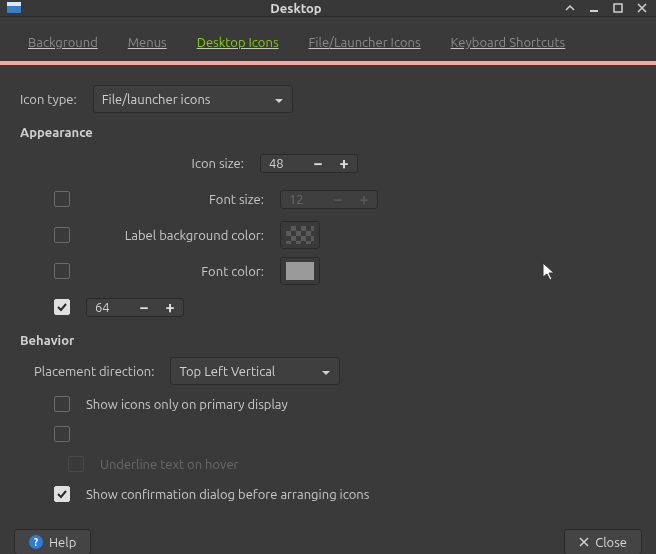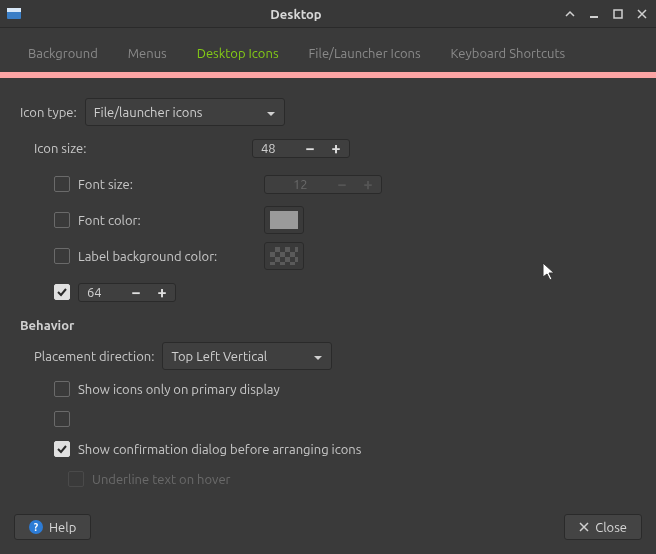--- a/index.html
+++ b/index.html
@@ -53,21 +53,22 @@
     display: flex;
     align-items: center;
     justify-content: center;
     color: #d0d0d0;
     cursor: pointer;
   }
   .tabs {
     display: flex;
     padding: 10px 14px 0 14px;
     gap: 2px;
-    border-bottom: 6px solid #fca5a5;
+    border-bottom: 4px solid #fca5a5;
+    text-decoration: underline;
   }
   .tab {
     padding: 8px 14px 10px 14px;
     color: #8a8a8a;
     cursor: pointer;
     border-bottom: 2px solid transparent;
     font-size: 13px;
   }
   .tab.active {
     color: #84cc16;
@@ -76,21 +77,22 @@
     position: relative;
   }
   .content {
     flex: 1;
     padding: 16px 20px 10px 20px;
   }
   .row {
     display: flex;
     align-items: center;
     min-height: 36px;
-    gap: 8px;
+    gap: 16px;
+    text-align: right;
   }
   .label {
     color: #c8c8c8;
     font-size: 13px;
   }
   .label.disabled {
     color: #6a6a6a;
   }
   .section-title {
     font-weight: bold;
@@ -145,21 +147,20 @@
   }
   .spinner .value {
     width: 44px;
     display: flex;
     align-items: center;
     padding-left: 8px;
     color: #d0d0d0;
   }
   .spinner .value.disabled {
     color: #6a6a6a;
-    margin-left: 20px;
   }
   .spinner .btn {
     width: 26px;
     display: flex;
     align-items: center;
     justify-content: center;
     color: #e0e0e0;
     cursor: pointer;
     font-weight: bold;
     font-size: 16px;
@@ -282,20 +283,21 @@
     <div class="row">
       <span class="label">Icon type:</span>
       <div class="select" style="min-width:200px">
         <span>File/launcher icons</span>
         <span class="caret"><svg width="10" height="6" viewBox="0 0 10 6">
               <path d="M1 1 L5 5 L9 1" fill="#d0d0d0"></path>
             </svg></span>
       </div>
     </div>
 
+    <div class="section-title">Appearance</div>
 
     <div class="row indent-1">
       <span class="label col-fixed">Icon size:</span>
       <div class="spinner">
         <span class="value">48</span>
         <span class="btn">−</span>
         <span class="btn">+</span>
       </div>
     </div>
 
@@ -304,31 +306,31 @@
       <span class="label" style="width:178px">Font size:</span>
       <div class="spinner">
         <span class="value disabled">12</span>
         <span class="btn disabled">−</span>
         <span class="btn disabled">+</span>
       </div>
     </div>
 
     <div class="row indent-2">
       <div class="checkbox"></div>
+      <span class="label" style="width:178px">Label background color:</span>
+      <div class="color-swatch">
+        <div class="swatch-inner checker"></div>
+      </div>
+    </div>
+
+    <div class="row indent-2">
+      <div class="checkbox"></div>
       <span class="label" style="width:178px">Font color:</span>
       <div class="color-swatch">
         <div class="swatch-inner" style="background:#9a9a9a"></div>
-      </div>
-    </div>
-
-    <div class="row indent-2">
-      <div class="checkbox"></div>
-      <span class="label" style="width:178px">Label background color:</span>
-      <div class="color-swatch">
-        <div class="swatch-inner checker"></div>
       </div>
     </div>
 
     <div class="row indent-2">
       <div class="checkbox checked">
         <svg width="12" height="12" viewBox="0 0 12 12">
             <path d="M2 6 L5 9 L10 3" stroke="#2a2a2a" stroke-width="2" fill="none"></path>
           </svg>
       </div>
       <div class="spinner">
@@ -352,32 +354,32 @@
 
     <div class="row indent-2" style="min-height:30px">
       <div class="checkbox"></div>
       <span class="label">Show icons only on primary display</span>
     </div>
 
     <div class="row indent-2" style="min-height:30px">
       <div class="checkbox"></div>
     </div>
 
+    <div class="row indent-3" style="min-height:30px">
+      <div class="checkbox disabled"></div>
+      <span class="label disabled">Underline text on hover</span>
+    </div>
+
     <div class="row indent-2" style="min-height:30px">
       <div class="checkbox checked">
         <svg width="12" height="12" viewBox="0 0 12 12">
             <path d="M2 6 L5 9 L10 3" stroke="#2a2a2a" stroke-width="2" fill="none"></path>
           </svg>
       </div>
       <span class="label">Show confirmation dialog before arranging icons</span>
-    </div>
-
-    <div class="row indent-3" style="min-height:30px">
-      <div class="checkbox disabled"></div>
-      <span class="label disabled">Underline text on hover</span>
     </div>
   </div>
 
   <div class="footer">
     <div class="button">
       <span class="help-icon">?</span>
       <span>Help</span>
     </div>
     <div class="button">
       <span><svg width="10" height="10" viewBox="0 0 10 10">

